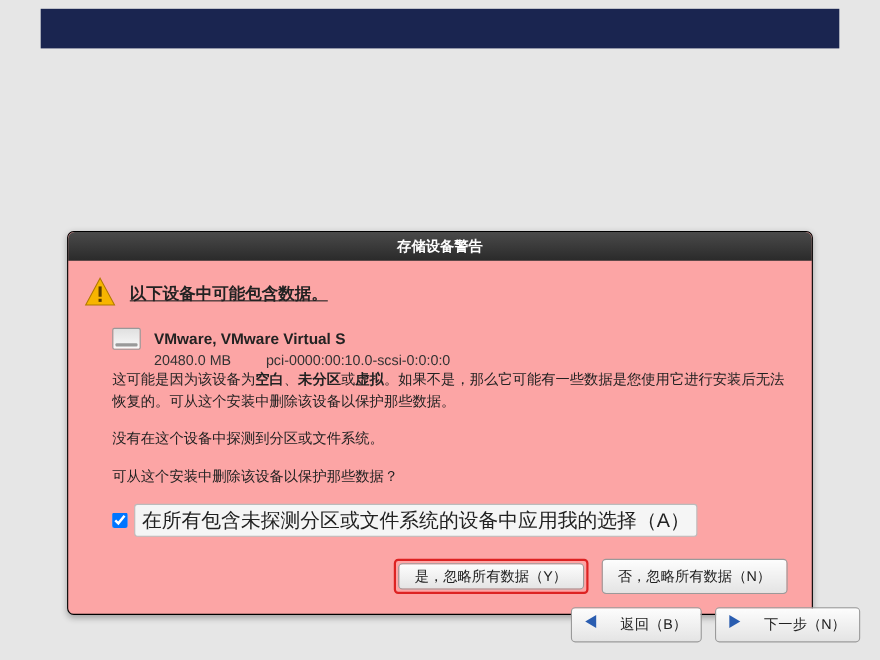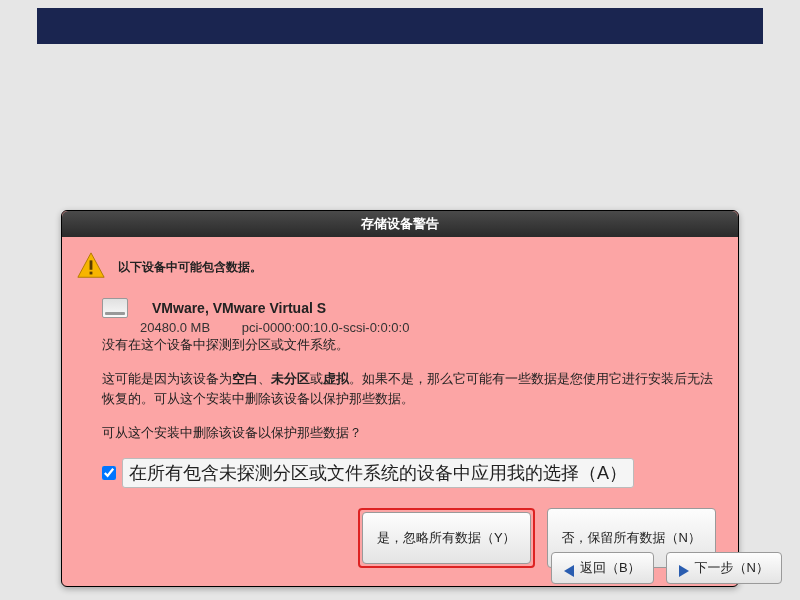--- a/index.html
+++ b/index.html
@@ -38,23 +38,23 @@
       padding: 14px 20px 14px 14px;
       color: #222;
     }
     .header-row {
       display: flex;
       align-items: center;
       gap: 12px;
       margin-bottom: 14px;
     }
     .warn-icon svg { width: 30px; height: 30px; }
-    .header-text { font-weight: bold; font-size: 12px; }
+    .header-text { font-weight: bold; font-size: 15px; text-decoration: underline; }
     .device-row {
-      display: flex; align-items: center; gap: 24px;
+      display: flex; align-items: center; gap: 12px;
       margin-left: 26px; margin-bottom: 2px;
     }
     .disk-icon {
       width: 26px; height: 20px;
       background: linear-gradient(#e0e0e0,#fafafa);
       border:1px solid #999; border-radius:2px;
       position: relative;
     }
     .disk-icon::after{
       content:""; position:absolute; bottom:2px; left:2px; right:2px; height:3px;
@@ -73,35 +73,35 @@
       display:inline-block; padding:2px 6px;
       border:1px solid #bbb; border-radius:3px;
       background:#f5f5f5; font-size:18px;
     }
     .dialog-buttons {
       display:flex; justify-content:flex-end; gap:12px; padding: 0 2px 4px 0;
     }
     .btn {
       background: linear-gradient(#fdfdfd,#e4e4e4);
       border:1px solid #9a9a9a; border-radius:4px;
-      padding:16px 14px; font-size:13px; cursor:pointer;
+      padding:2px 14px; font-size:13px; cursor:pointer;
       color:#222;
     }
     .btn-highlight-box {
       border:2px solid #d22; padding:2px; border-radius:4px;
     }
     .nav-buttons {
       position:absolute; right:18px; bottom:16px;
       display:flex; gap:12px;
     }
     .nav-btn {
       background: linear-gradient(#fdfdfd,#e4e4e4);
       border:1px solid #9a9a9a; border-radius:4px;
       padding:6px 12px; font-size:13px; cursor:pointer;
-      display:flex; align-items:flex-end; gap:6px;
+      display:flex; align-items:flex-start; gap:22px;
       color:#222;
     }
     .arrow-left, .arrow-right {
       width:0;height:0;border-top:6px solid transparent;border-bottom:6px solid transparent;
     }
     .arrow-left { border-right:10px solid #2a5db0; }
     .arrow-right { border-left:10px solid #2a5db0; }
   </style>
 </head>
 <body>
@@ -125,38 +125,38 @@
 
     <div class="device-row">
       <span class="disk-icon"></span>
       <span class="device-name">VMware, VMware Virtual S</span>
     </div>
     <div class="device-meta">
       <span>20480.0 MB</span>
       <span>pci-0000:00:10.0-scsi-0:0:0:0</span>
     </div>
 
-    <div class="para">没有在这个设备中探测到分区或文件系统。</div>
-
     <div class="para">
       <span>这可能是因为该设备为</span><b>空白</b><span>、</span><b>未分区</b><span>或</span><b>虚拟</b><span>。如果不是，那么它可能有一些数据是您使用它进行安装后无法恢复的。可从这个安装中删除该设备以保护那些数据。</span>
     </div>
+
+    <div class="para">没有在这个设备中探测到分区或文件系统。</div>
 
     <div class="para">可从这个安装中删除该设备以保护那些数据？</div>
 
     <div class="checkbox-row">
       <input type="checkbox" checked="" style="">
       <span class="cb-framed">在所有包含未探测分区或文件系统的设备中应用我的选择（A）</span>
     </div>
 
     <div class="dialog-buttons">
       <span class="btn-highlight-box">
         <button class="btn">是，忽略所有数据（Y）</button>
       </span>
-      <button class="btn">否，保留所有数据（N）</button>
+      <button class="btn">否，忽略所有数据（N）</button>
     </div>
 
   </div>
 </div>
 
 <div class="nav-buttons">
   <button class="nav-btn">
     <span class="arrow-left"></span>
     <span>返回（B）</span>
   </button>

